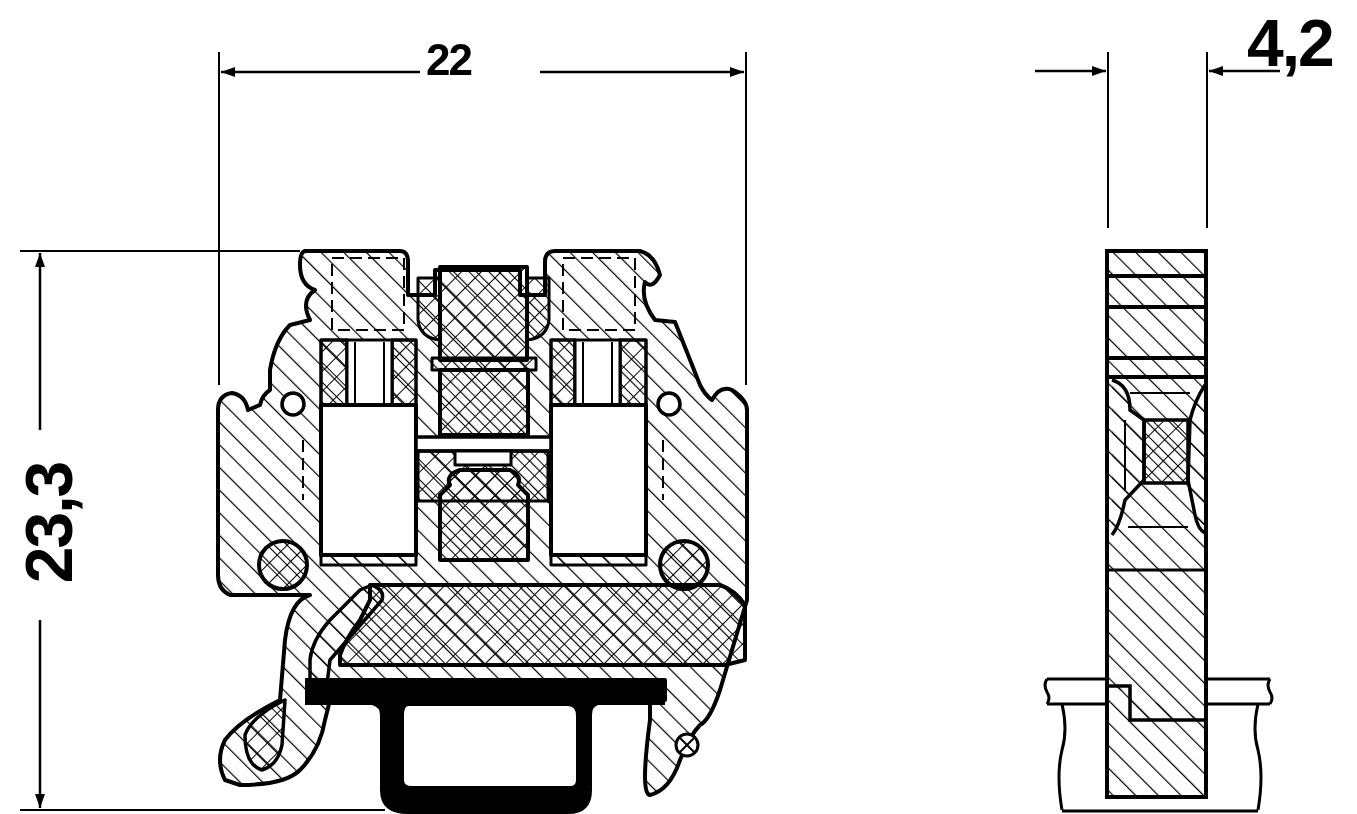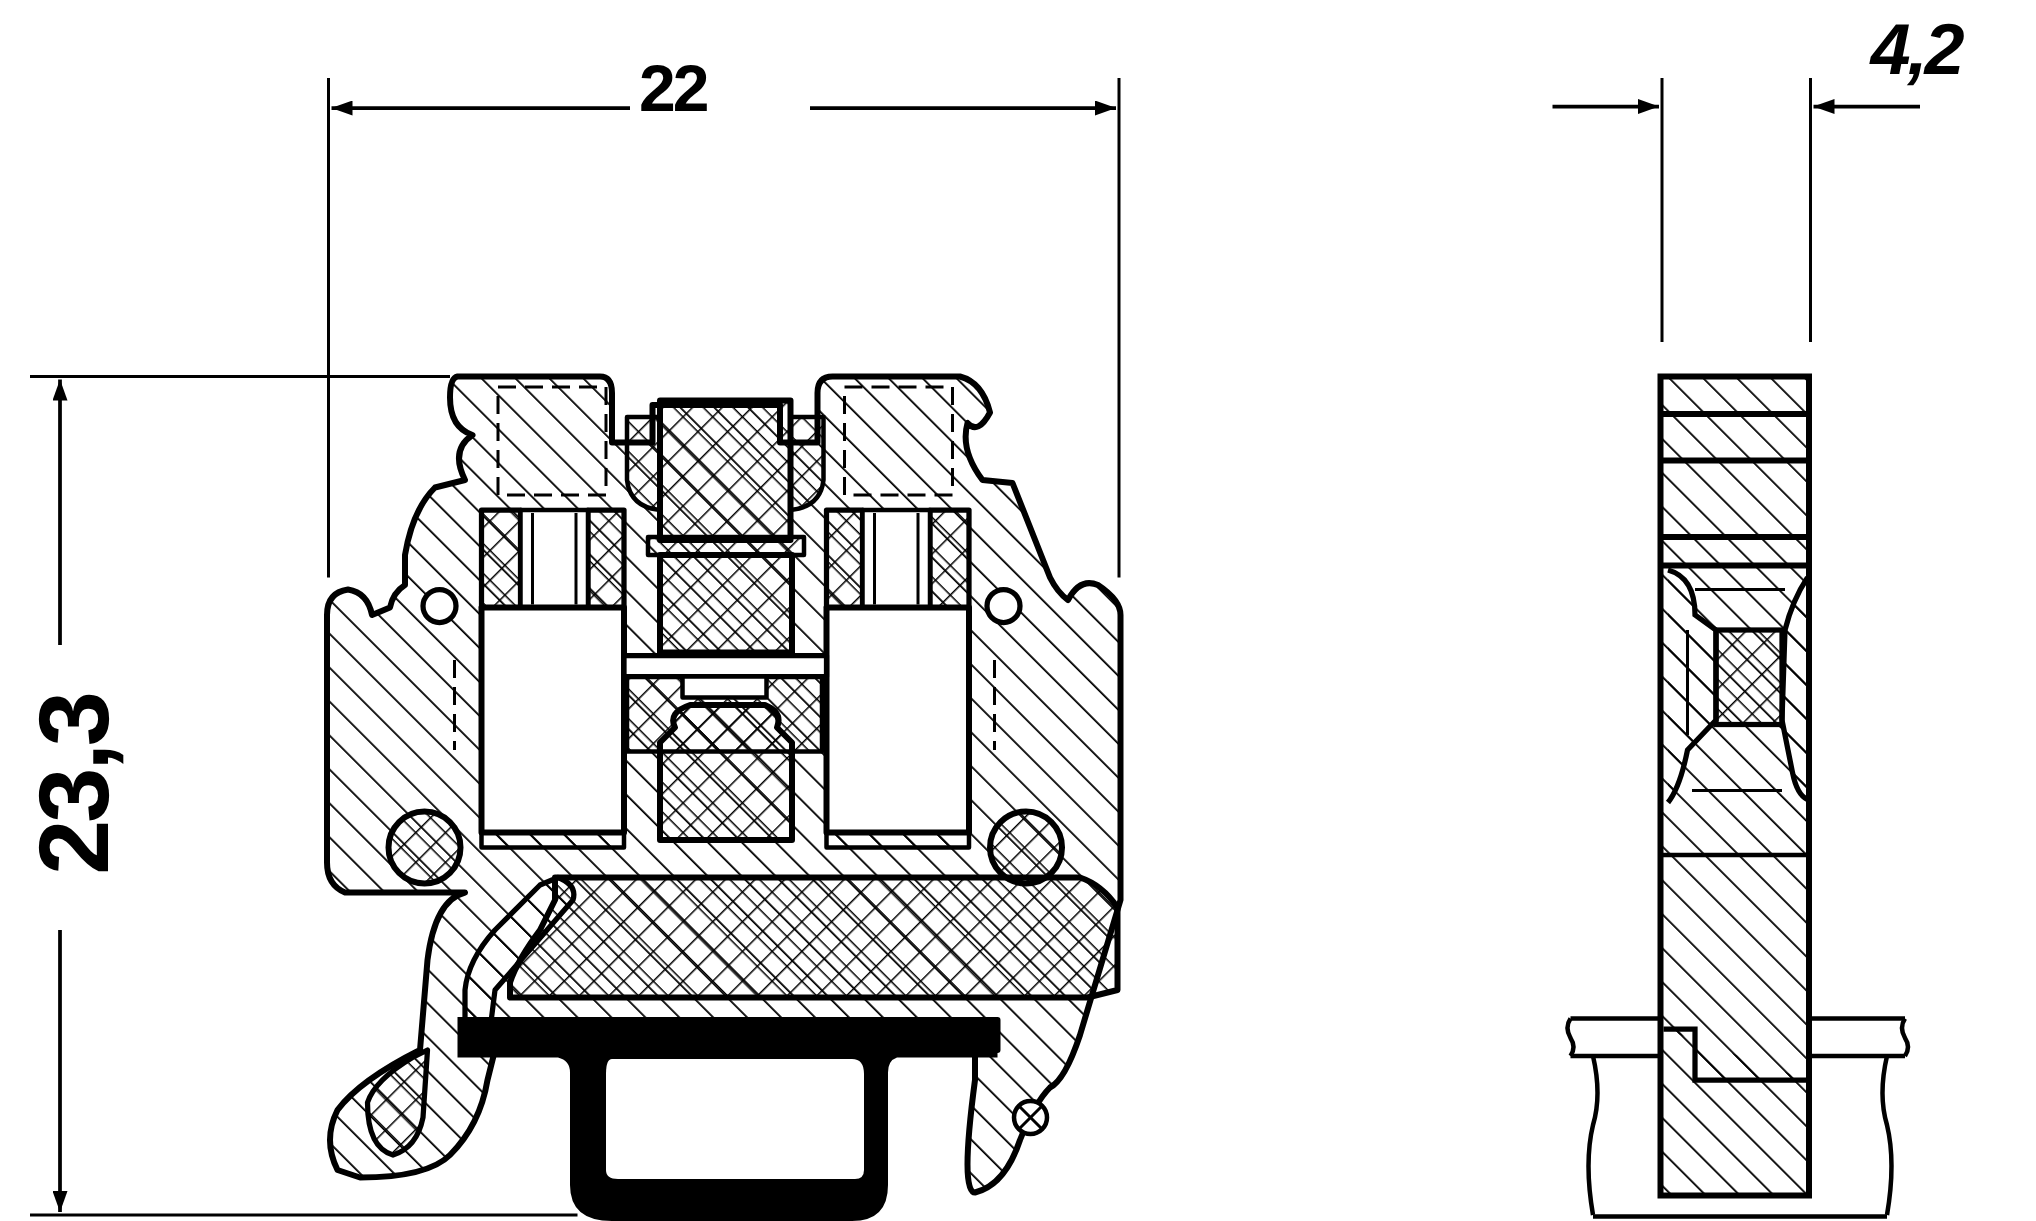--- a/index.html
+++ b/index.html
@@ -8,21 +8,21 @@
   .dim-label {
     position: absolute;
     font-family: "Liberation Sans", "DejaVu Sans", sans-serif;
     font-weight: bold;
     color: #000000;
     line-height: 1;
     letter-spacing: -2px;
     background: #ffffff;
   }
   #label-width { left: 420px; top: 38px; font-size: 44px; padding: 0 6px; }
-  #label-depth { left: 1247px; top: 10px; font-size: 48px; background: transparent; font-style: italic; }
+  #label-depth { left: 1247px; top: 10px; font-size: 66px; background: transparent; }
   #label-height {
     left: -32px; top: 490px; font-size: 66px; padding: 0 6px;
     transform: rotate(-90deg); transform-origin: center center;
     width: 150px; text-align: center;
   }
 </style>
 </head>
 <body>
 
 <svg id="drawing" width="1357" height="814" viewBox="0 0 1357 814" xmlns="http://www.w3.org/2000/svg">

